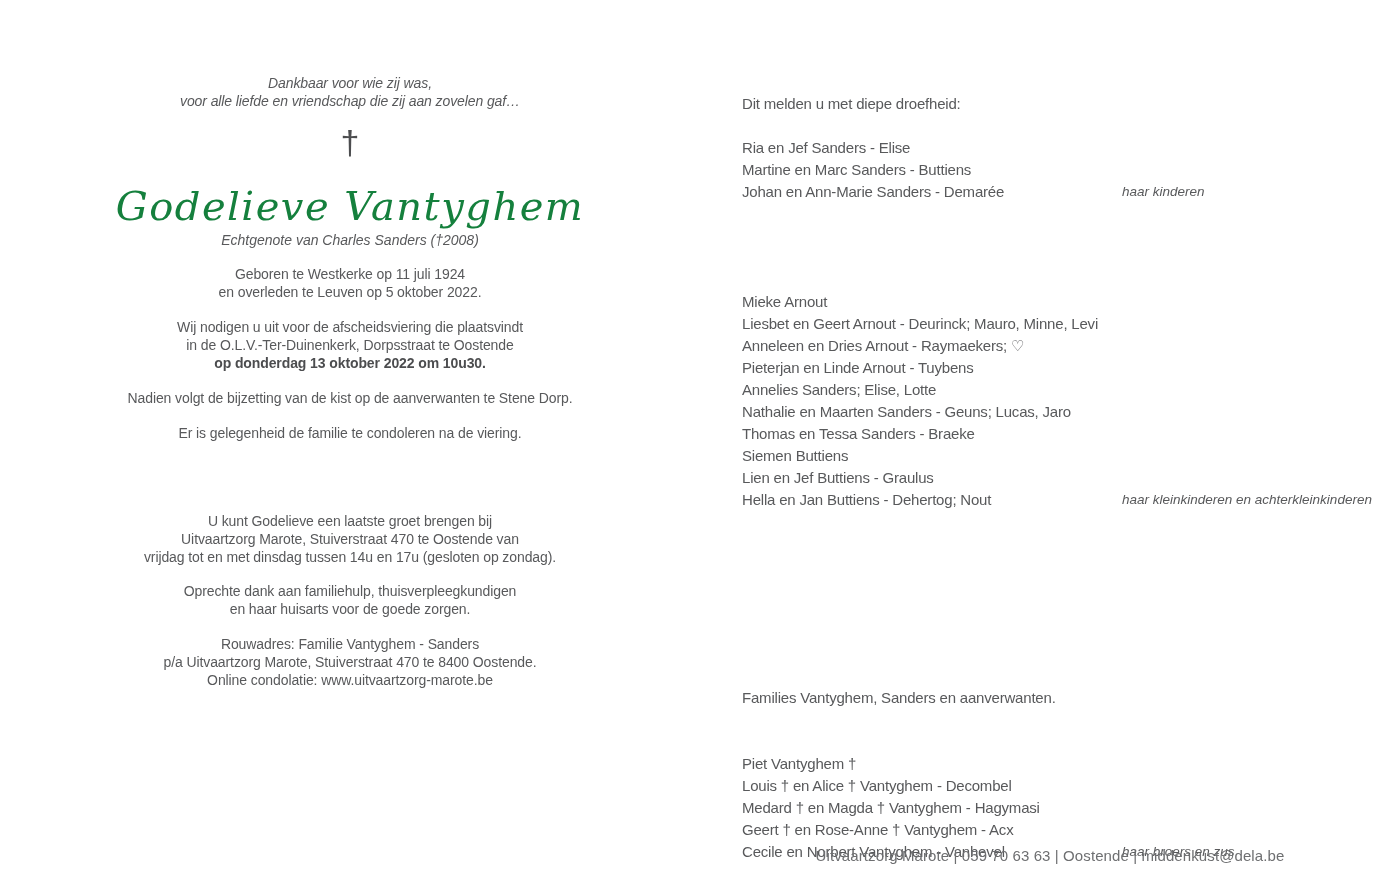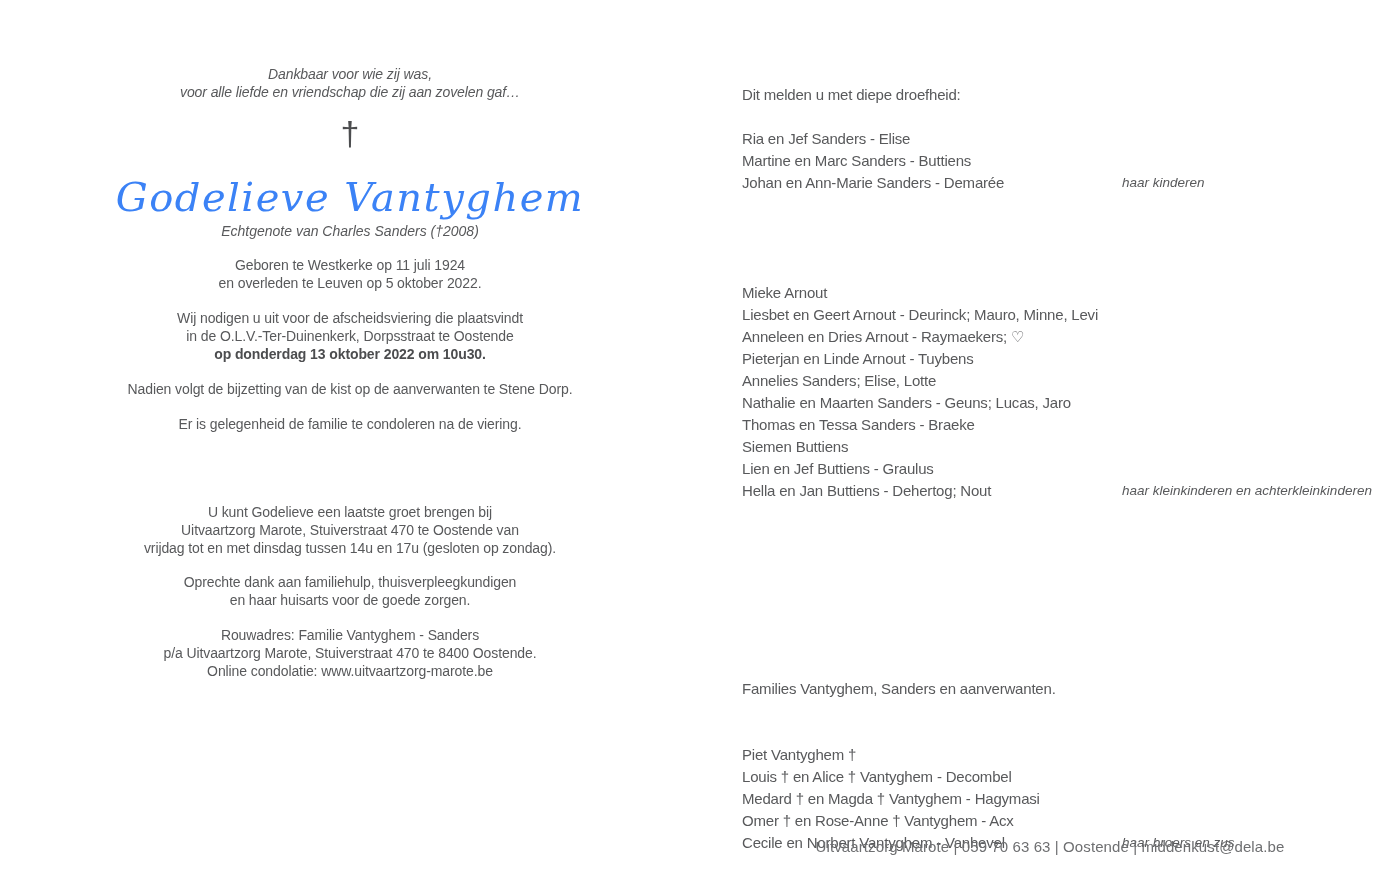--- a/index.html
+++ b/index.html
@@ -1,30 +1,30 @@
 <!DOCTYPE html>
 <html><head>
 <meta charset="utf-8">
 <style>
   html,body{margin:0;padding:0;}
   body{
     width:1398px;height:869px;position:relative;background:#ffffff;
     font-family:"Liberation Sans",sans-serif;color:#58595b;overflow:hidden;
   }
-  .page{position:absolute;top:8px;height:805px;}
+  .page{position:absolute;top:17px;height:805px;}
   .page-left{left:40px;width:620px;text-align:center;}
   .page-right{left:742px;width:616px;text-align:left;}
   .blk{position:absolute;left:0;width:100%;}
   .line{font-size:14px;line-height:18px;letter-spacing:-0.1px;}
   .it{font-style:italic;}
   .bold{font-weight:bold;color:#4c4d4f;}
   .cross{font-size:34px;line-height:34px;color:#4c4d4f;font-weight:300;}
   .deceased-name{
     font-family:"DejaVu Serif",serif;font-style:italic;
-    font-size:40px;line-height:46px;color:#3b82f6;letter-spacing:1.5px;
+    font-size:40px;line-height:46px;color:#15803d;letter-spacing:1.5px;
   }
   .subtitle{font-size:14px;line-height:18px;font-style:italic;}
   
   .rline{font-size:15px;line-height:22px;letter-spacing:-0.2px;white-space:nowrap;}
   .group{position:relative;}
   .relation{
     position:absolute;left:380px;bottom:0;
     font-size:13.5px;line-height:22px;font-style:italic;white-space:nowrap;
   }
   .footer{font-size:15px;line-height:16px;color:#6e6f71;text-align:center;letter-spacing:0.1px;}
@@ -107,21 +107,21 @@
     <div class="rline">Siemen Buttiens</div>
     <div class="rline">Lien en Jef Buttiens - Graulus</div>
     <div class="rline">Hella en Jan Buttiens - Dehertog; Nout</div>
     <span class="relation">haar kleinkinderen en achterkleinkinderen</span>
   </div>
 
   <div class="blk group" style="top:450px">
     <div class="rline">Piet Vantyghem †</div>
     <div class="rline">Louis † en Alice † Vantyghem - Decombel</div>
     <div class="rline">Medard † en Magda † Vantyghem - Hagymasi</div>
-    <div class="rline">Omer † en Rose-Anne † Vantyghem - Acx</div>
+    <div class="rline">Geert † en Rose-Anne † Vantyghem - Acx</div>
     <div class="rline">Cecile en Norbert Vantyghem - Vanhevel</div>
     <span class="relation">haar broers en zus</span>
   </div>
 
   <div class="blk" style="top:670px">
     <div class="rline">Families Vantyghem, Sanders en aanverwanten.</div>
   </div>
 
   <div class="blk footer" style="top:831px">Uitvaartzorg Marote | 059 70 63 63 | Oostende | middenkust@dela.be</div>
 

